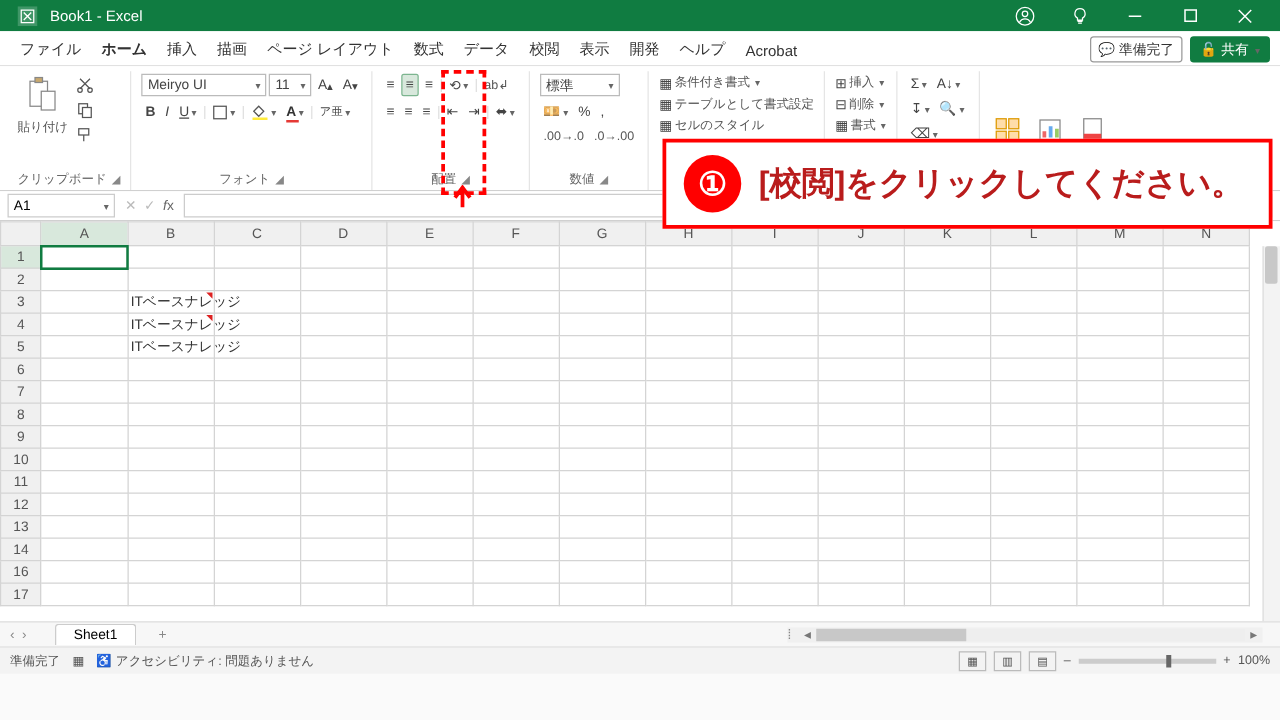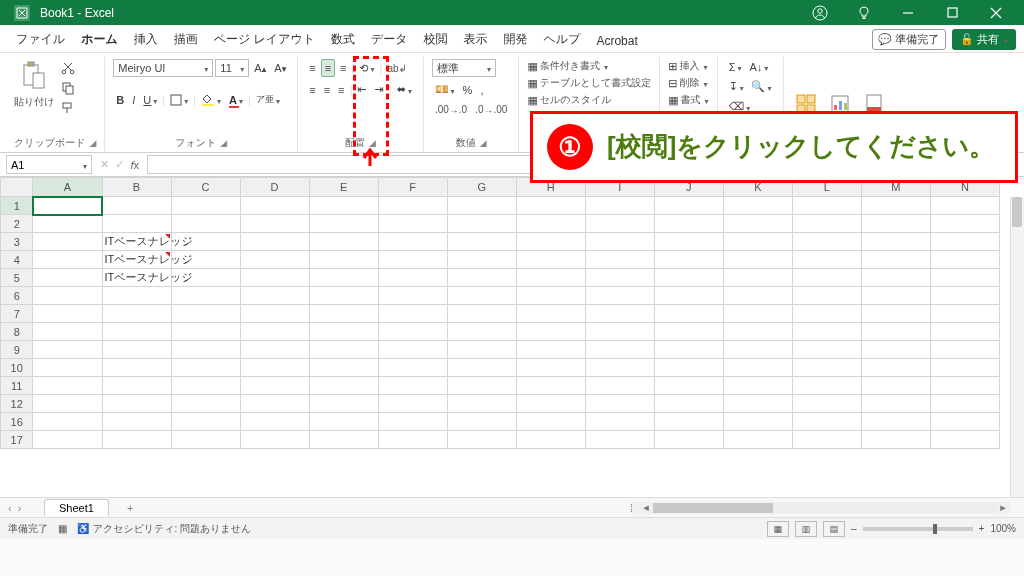--- a/index.html
+++ b/index.html
@@ -66,21 +66,21 @@
 .status { height:22px; background:#f3f3f3; border-top:1px solid #ddd; display:flex; align-items:center; font-size:10px; color:#555; padding:0 8px; gap:10px;}
 .status .right { margin-left:auto; display:flex; align-items:center; gap:6px;}
 .viewbtn { width:22px; height:16px; border:1px solid #bbb; display:flex; align-items:center; justify-content:center; font-size:9px;}
 .zoom-slider { width:110px; height:4px; background:#ccc; position:relative;}
 .zoom-slider .zthumb { position:absolute; left:70px; top:-3px; width:4px; height:10px; background:#666;}
 
 
 .callout-box { position:absolute; left:353px; top:56px; width:36px; height:100px; border:3px dashed #ff0000; pointer-events:none; }
 .callout { position:absolute; left:530px; top:111px; right:6px; background:#fff; border:3px solid #ff0000; padding:10px 14px; display:flex; align-items:center; gap:14px; }
 .callout .num { width:46px; height:46px; border-radius:50%; background:#ff0000; color:#fff; display:flex; align-items:center; justify-content:center; font-size:26px; font-weight:bold; flex-shrink:0;}
-.callout .txt { font-size:26px; font-weight:600; color:#4d7c0f; line-height:1.3; }
+.callout .txt { font-size:26px; font-weight:600; color:#b91c1c; line-height:1.3; }
 
 svg { display:block; }
 .chev::after{content:"▾"; font-size:8px; color:#666; margin-left:2px;}
 </style>
 </head>
 <body>
 
 <div class="titlebar">
   <span class="app-icon">
     <svg width="16" height="16" viewBox="0 0 16 16">
@@ -184,21 +184,21 @@
           </span>
       </div>
     </div>
     <div class="group-label">
         <span>クリップボード</span>
         <span style="font-size:9px;color:#888">◢</span>
       </div>
   </div>
 
   <div class="group">
-    <div class="group-body vstack" style="gap:14px">
+    <div class="group-body vstack" style="gap:4px">
       <div class="hstack">
         <div class="sel" style="width:100px">
             <span>Meiryo UI</span>
             <span class="chev"></span>
           </div>
         <div class="sel" style="width:34px">
             <span>11</span>
             <span class="chev"></span>
           </div>
         <span class="iconbtn">A<sup>▴</sup></span>
@@ -618,20 +618,54 @@
           <td></td>
           <td></td>
           <td></td>
           <td></td>
           <td></td>
           <td></td>
           <td></td>
           <td></td>
         </tr>
         <tr>
+          <th>13</th>
+          <td></td>
+          <td></td>
+          <td></td>
+          <td></td>
+          <td></td>
+          <td></td>
+          <td></td>
+          <td></td>
+          <td></td>
+          <td></td>
+          <td></td>
+          <td></td>
+          <td></td>
+          <td></td>
+        </tr>
+        <tr>
+          <th>14</th>
+          <td></td>
+          <td></td>
+          <td></td>
+          <td></td>
+          <td></td>
+          <td></td>
+          <td></td>
+          <td></td>
+          <td></td>
+          <td></td>
+          <td></td>
+          <td></td>
+          <td></td>
+          <td></td>
+        </tr>
+        <tr>
           <th>16</th>
           <td></td>
           <td></td>
           <td></td>
           <td></td>
           <td></td>
           <td></td>
           <td></td>
           <td></td>
           <td></td>

